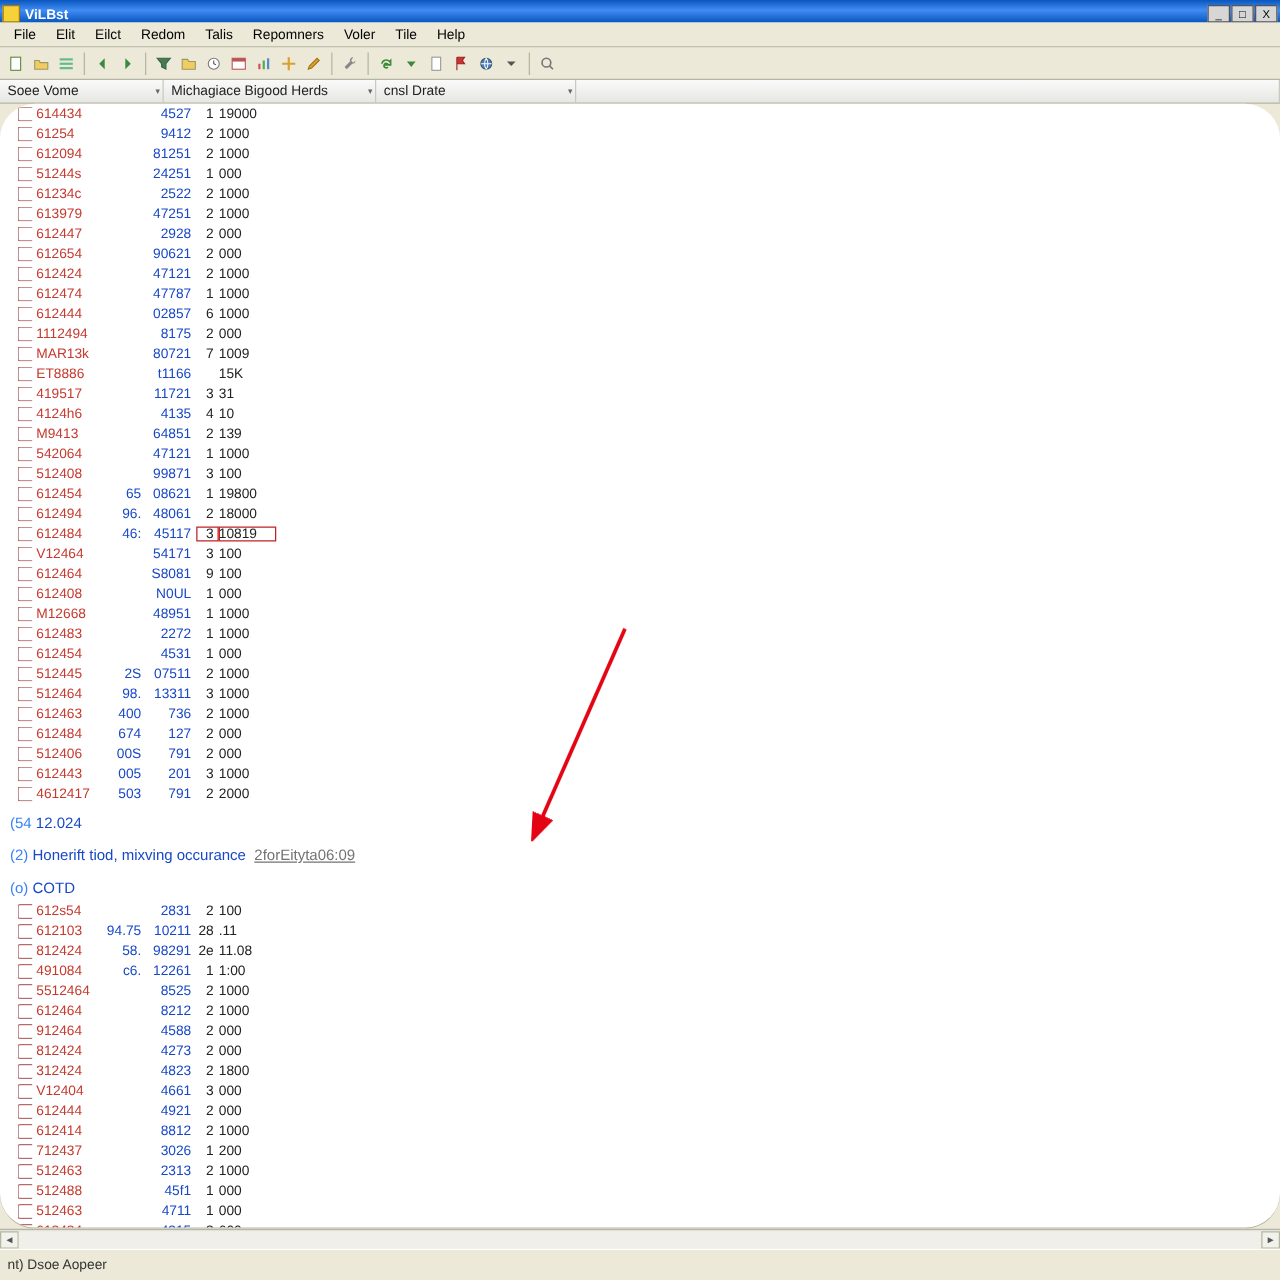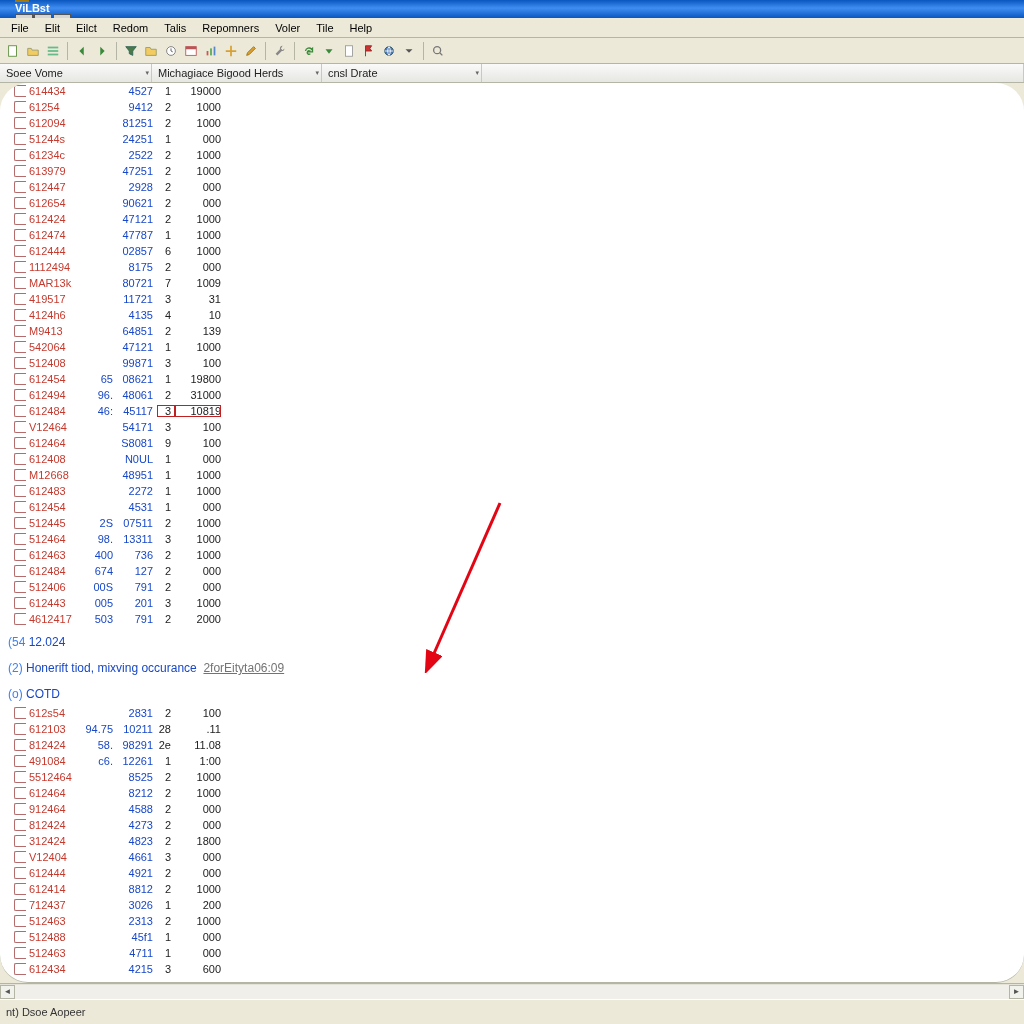--- a/index.html
+++ b/index.html
@@ -10,24 +10,23 @@
   width: 1024px;
   height: 1024px;
   overflow: hidden;
   display: flex;
   flex-direction: column;
 }
 .titlebar {
   height: 18px;
   background: linear-gradient(180deg,#0a56bf 0%,#3f8cf3 45%,#0a56bf 100%);
   display: flex;
-  align-items: flex-start;
-  padding: 0 15px;
+  align-items: flex-end;
+  padding: 0 2px;
   color: #fff;
-  flex-direction: column;
 }
 .titlebar .app-icon { width: 14px; height: 14px; margin-right: 4px; background: #f6d23a; border: 1px solid #a07a10; }
 .titlebar .title { font-weight: bold; font-size: 11px; flex: 1; }
 .win-buttons { display: flex; gap: 1px; }
 .win-buttons .wb {
   width: 18px; height: 14px; background: #d6d6d6;
   border: 1px solid #555; display: flex; align-items: center; justify-content: center;
   font-size: 9px; color: #000; cursor: pointer;
 }
 .menubar {
@@ -67,21 +66,21 @@
 .data-row { display: flex; align-items: center; height: 16px; padding-left: 14px; }
 .br {
   width: 12px; height: 12px; border: 1px solid #b46b6b;
   border-right: none; border-top-left-radius: 2px; border-bottom-left-radius: 2px;
   margin-right: 3px;
 }
 .c0 { width: 54px; color: #c6392d; } 
 .c1 { width: 34px; color: #1848c7; text-align: right; padding-right: 4px; }
 .c2 { width: 40px; color: #1848c7; text-align: right; padding-right: 4px; }
 .c3 { width: 18px; color: #222; text-align: right; padding-right: 4px; }
-.c4 { width: 46px; color: #222; text-align: right; }
+.c4 { width: 46px; color: #222; text-align: left; }
 .hl { outline: 1px solid #c02020; outline-offset: -1px; }
 .sect { color: #1848c7; padding: 8px 8px 4px 8px; font-size: 12px; }
 .sect .blk { color: #3b82f6; }
 .sect .lnk { color: #737373; text-decoration: underline; }
 .arrow { position: absolute; left: 420px; top: 410px; pointer-events: none; }
 .hscroll {
   height: 16px; background: #e4e3da;
   border-top: 1px solid #b5b5a5; display: flex; align-items: center;
 }
 .hscroll .arr { width: 15px; height: 14px; background: #f2f2ec; border: 1px solid #b5b5a5; display:flex;align-items:center;justify-content:center;font-size:8px;color:#555;}
@@ -226,21 +225,21 @@
     <div class="sep"></div>
     <div class="tb">
       <svg viewBox="0 0 16 16">
         <circle cx="7" cy="7" r="4" fill="none" stroke="#777" stroke-width="1.5"></circle>
         <path d="M10 10l3 3" stroke="#777" stroke-width="1.5"></path>
       </svg>
     </div>
   </div>
 
 <div class="col-headers" id="colheaders">
-    <div class="ch" style="width: 152px;">Soee Vome<span class="dd">▾</span></div>
+    <div class="ch" style="width: 131px;">Soee Vome<span class="dd">▾</span></div>
     <div class="ch" style="width: 170px;">Michagiace Bigood Herds<span class="dd">▾</span></div>
     <div class="ch" style="width: 160px;">cnsl Drate<span class="dd">▾</span></div>
     <div class="ch" style="flex: 1 1 0%;"></div>
   </div>
 
 <div class="content">
   <div class="content-scroll">
     <div id="rows-top">
         <div class="data-row">
           <div class="br"></div>
@@ -341,20 +340,28 @@
         <div class="data-row">
           <div class="br"></div>
           <div class="c0">MAR13k</div>
           <div class="c1"></div>
           <div class="c2">80721</div>
           <div class="c3">7</div>
           <div class="c4">1009</div>
         </div>
         <div class="data-row">
           <div class="br"></div>
+          <div class="c0">ET8886</div>
+          <div class="c1"></div>
+          <div class="c2">t1166</div>
+          <div class="c3"></div>
+          <div class="c4">15K</div>
+        </div>
+        <div class="data-row">
+          <div class="br"></div>
           <div class="c0">419517</div>
           <div class="c1"></div>
           <div class="c2">11721</div>
           <div class="c3">3</div>
           <div class="c4">31</div>
         </div>
         <div class="data-row">
           <div class="br"></div>
           <div class="c0">4124h6</div>
           <div class="c1"></div>
@@ -393,21 +400,21 @@
           <div class="c2">08621</div>
           <div class="c3">1</div>
           <div class="c4">19800</div>
         </div>
         <div class="data-row">
           <div class="br"></div>
           <div class="c0">612494</div>
           <div class="c1">96.</div>
           <div class="c2">48061</div>
           <div class="c3">2</div>
-          <div class="c4">31000</div>
+          <div class="c4">18000</div>
         </div>
         <div class="data-row">
           <div class="br"></div>
           <div class="c0">612484</div>
           <div class="c1">46:</div>
           <div class="c2">45117</div>
           <div class="c3 hl">3</div>
           <div class="c4 hl">10819</div>
         </div>
         <div class="data-row">

